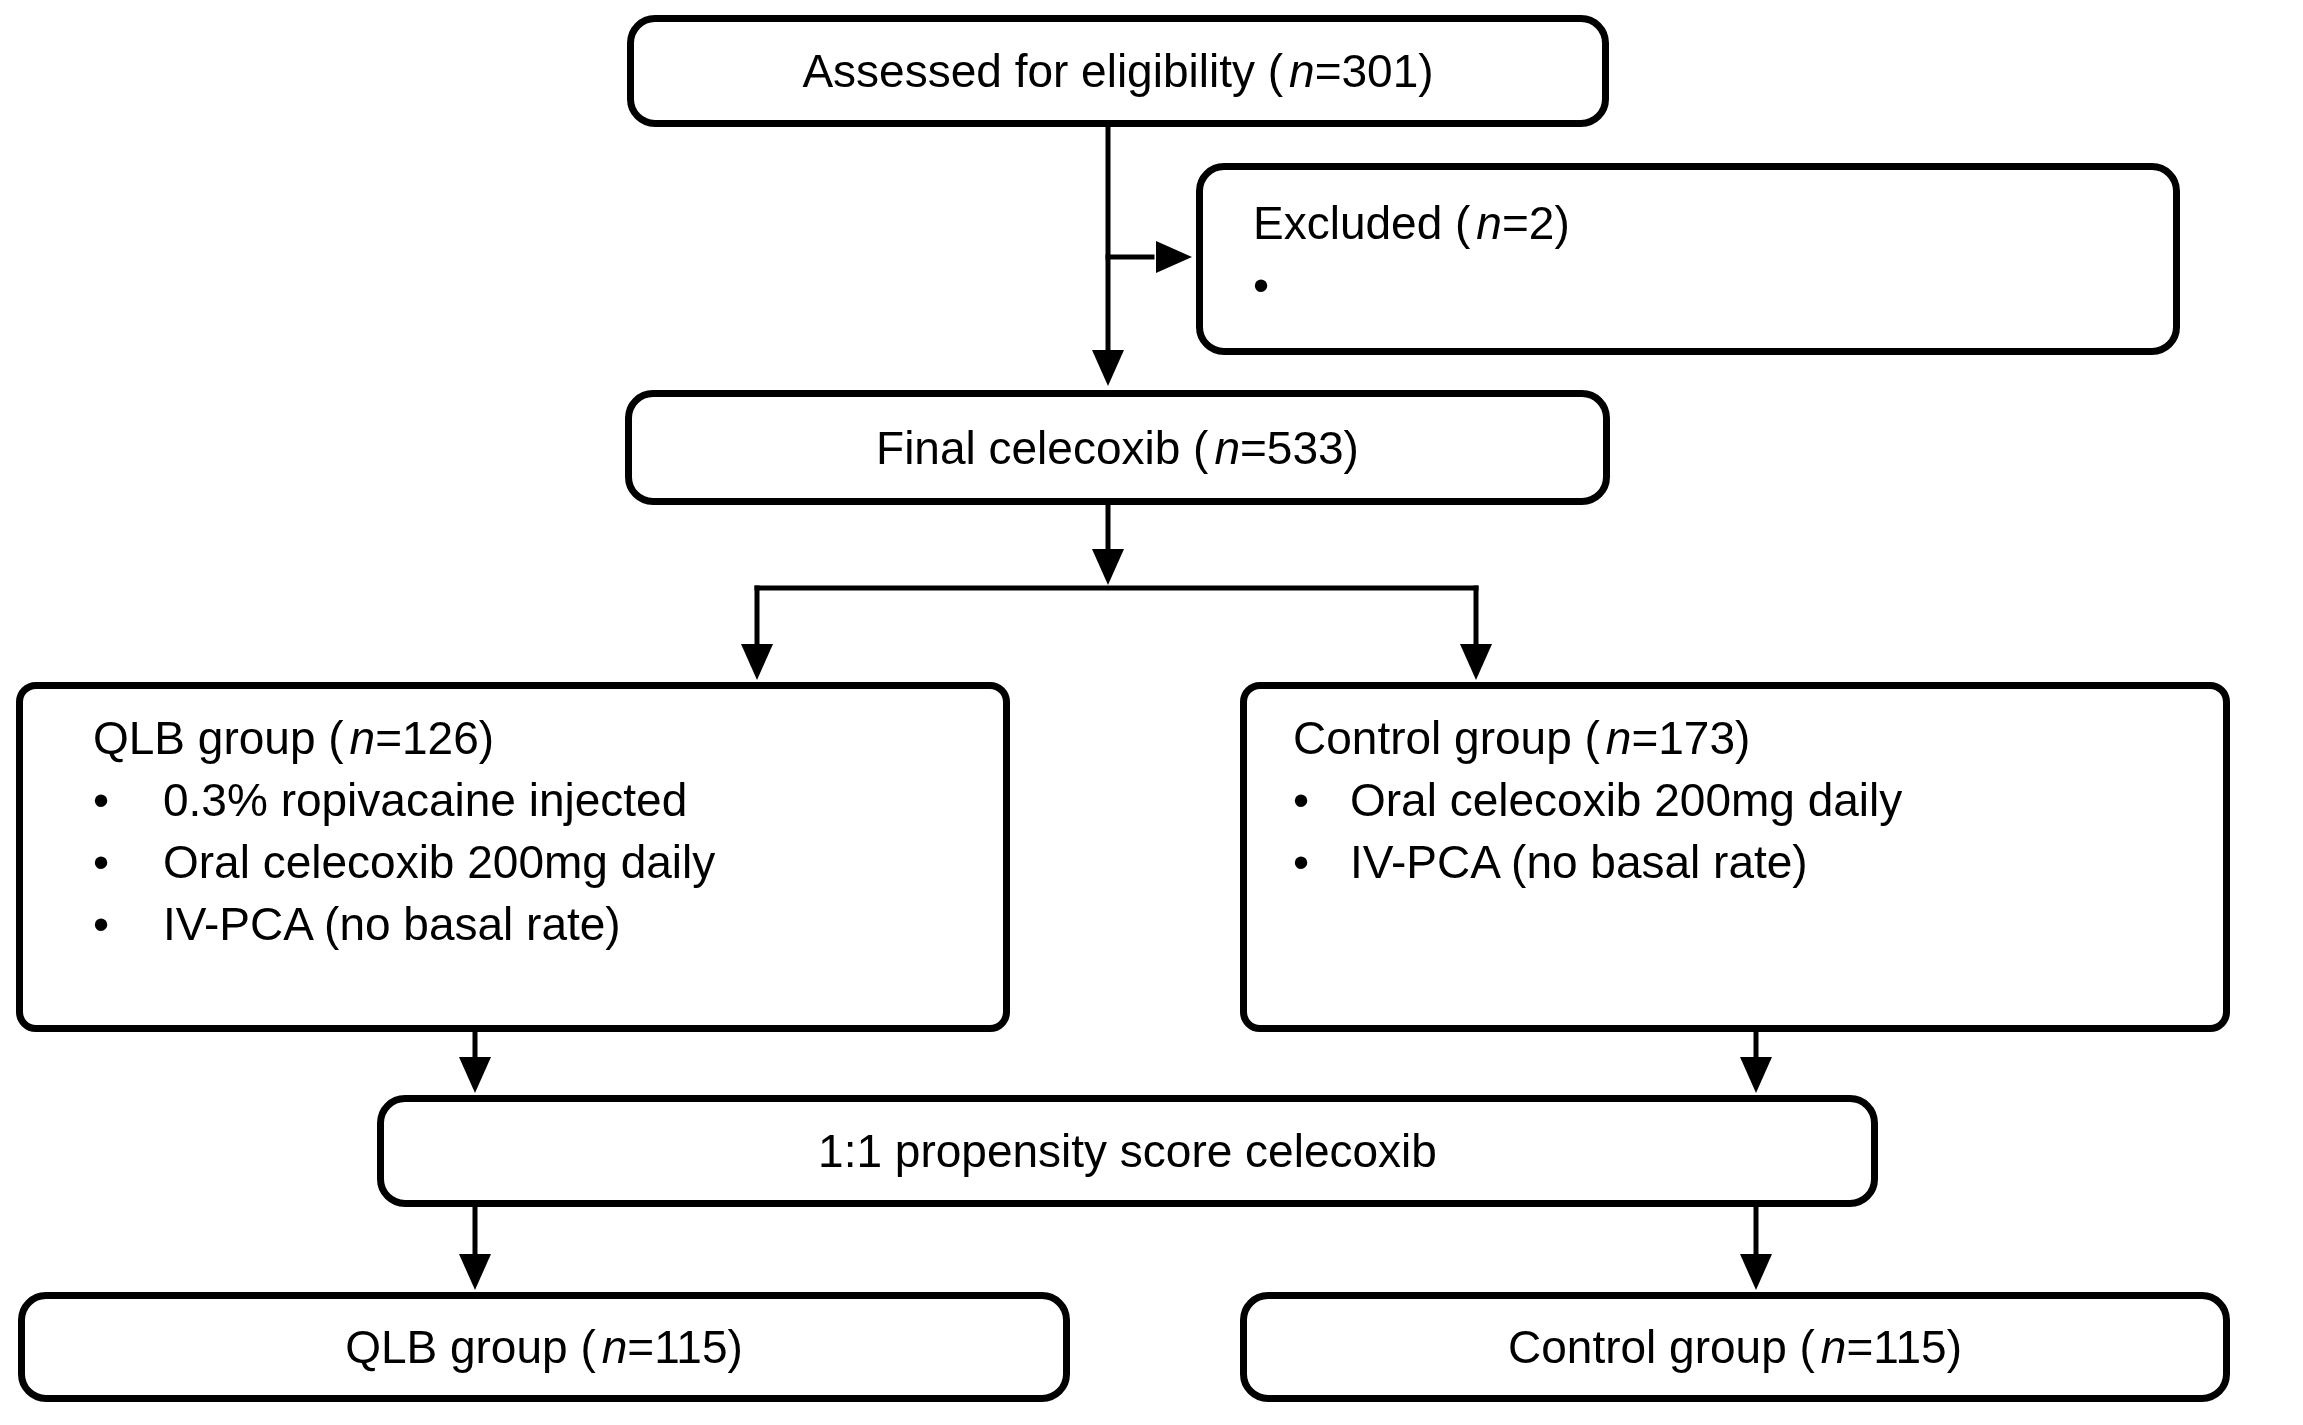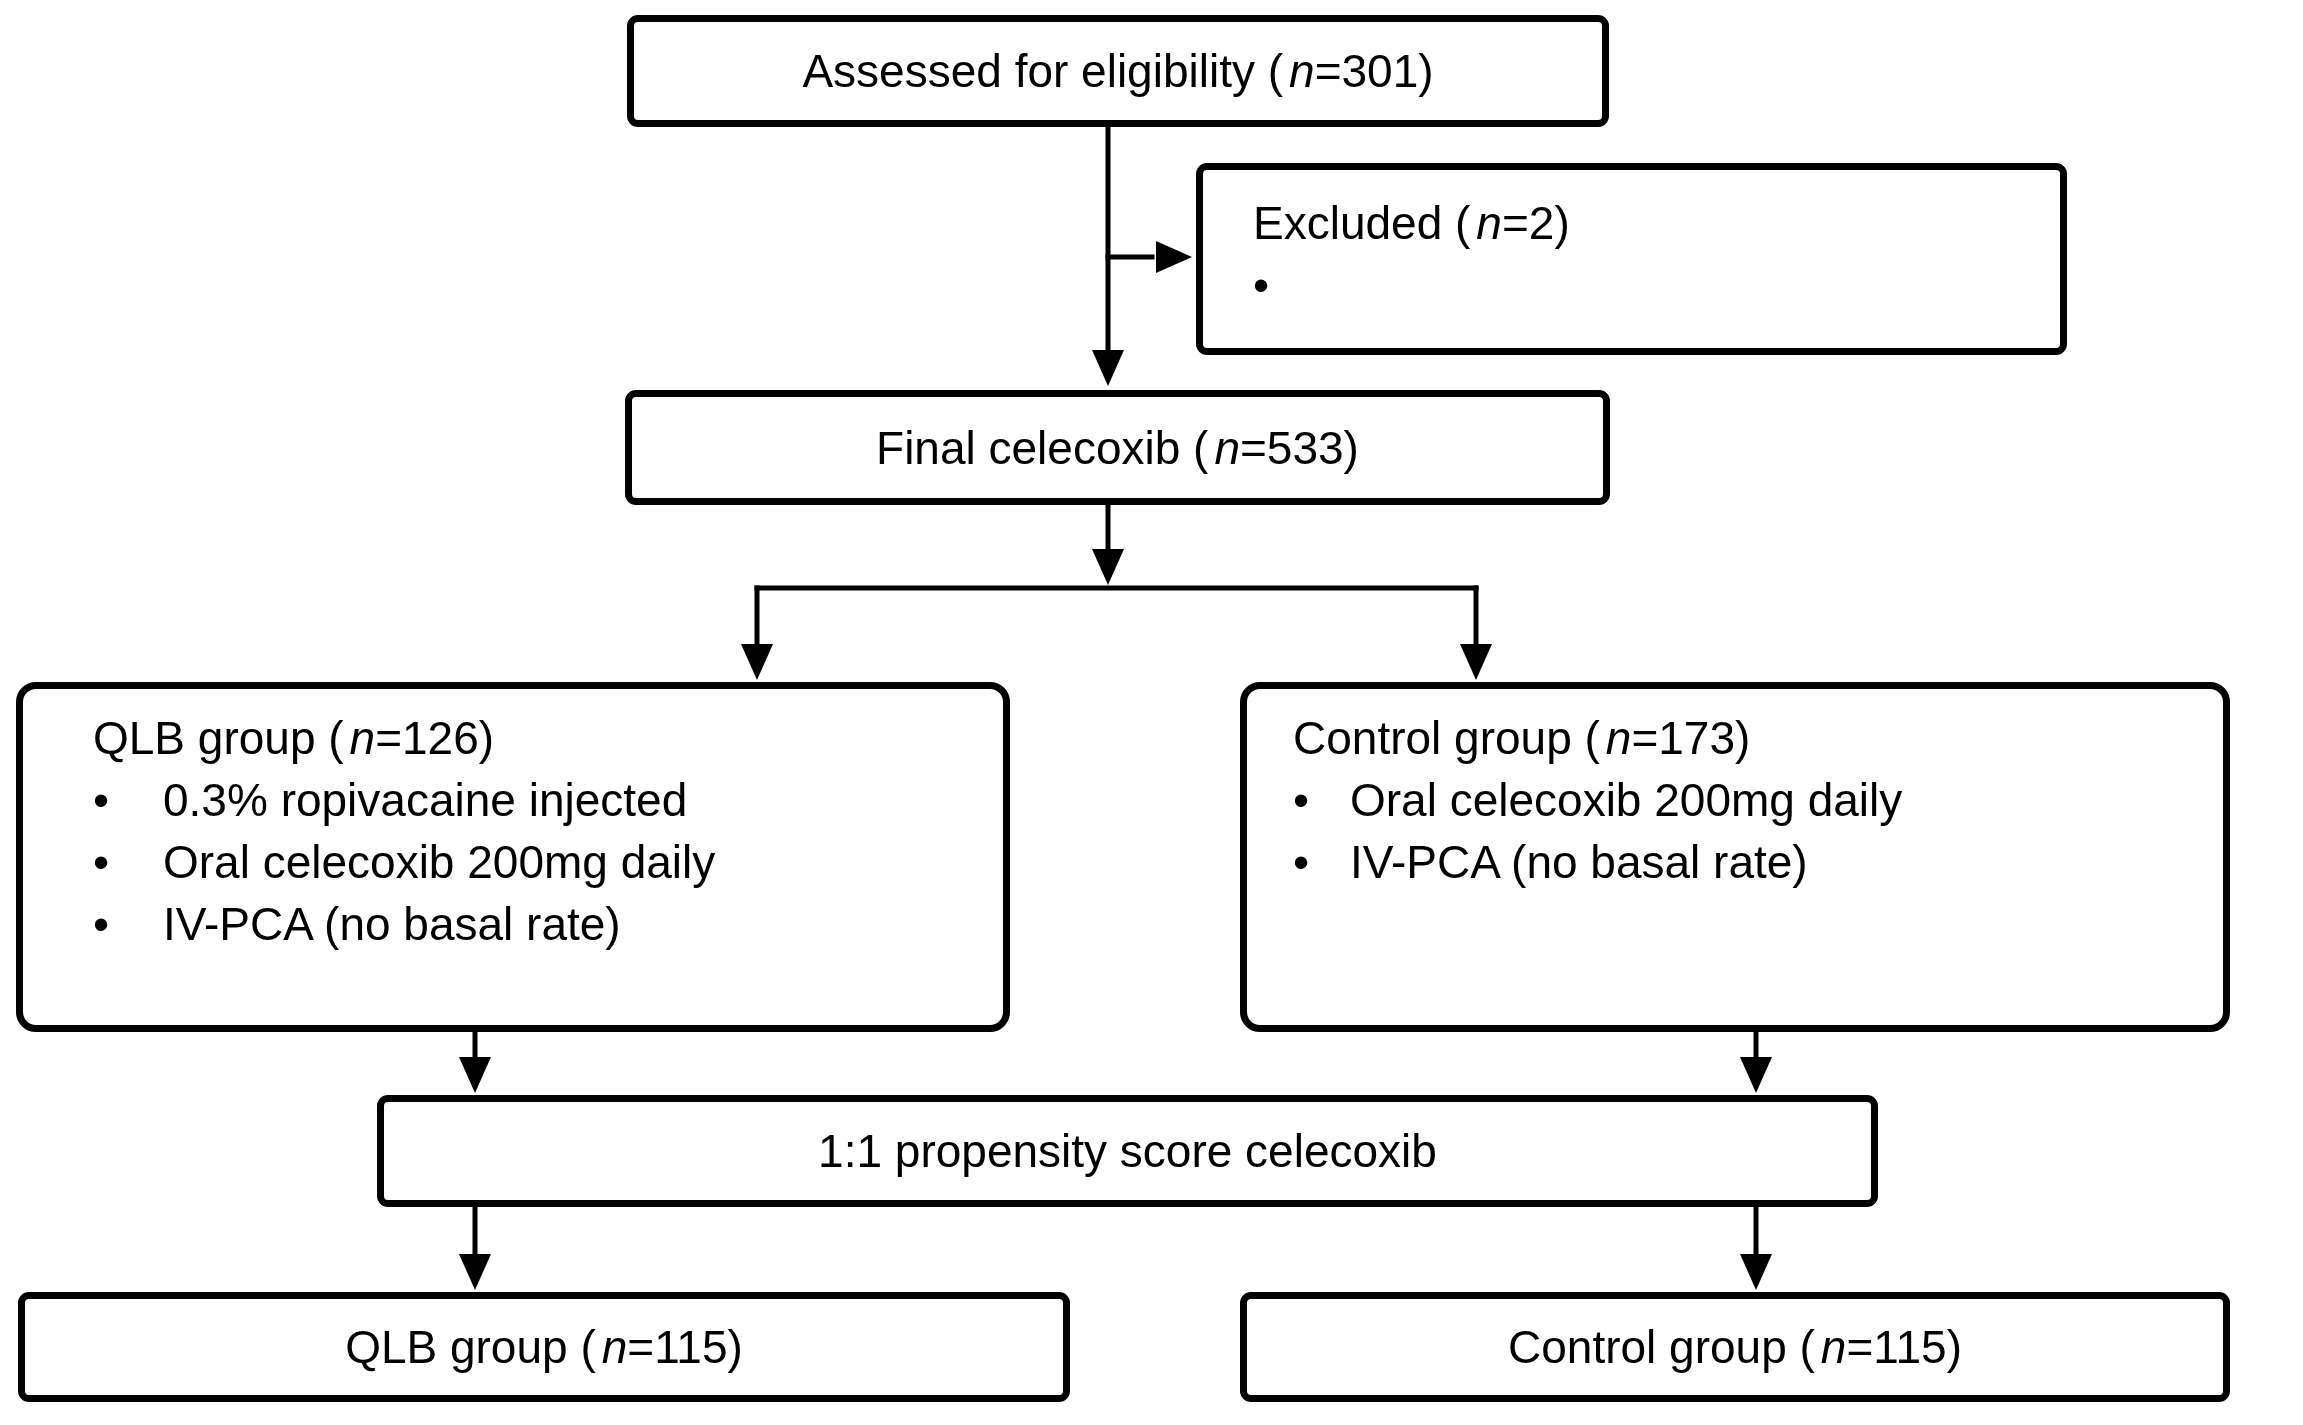--- a/index.html
+++ b/index.html
@@ -10,21 +10,21 @@
     font-family:"Liberation Sans", sans-serif;
   }
   #connectors{position:absolute;left:0;top:0;z-index:0}
   .box{
     position:absolute;z-index:1;box-sizing:border-box;
     background:var(--background,#ffffff);
     border:7px solid var(--line,#000000);
     color:var(--text,#000000);
     font-size:46px;line-height:62px;
   }
-  .r28{border-radius:11px}
+  .r28{border-radius:28px}
   .r45{border-radius:20px}
   .center{display:flex;align-items:center;justify-content:center;text-align:center;white-space:nowrap}
   .list{display:flex;flex-direction:column;justify-content:flex-start}
   .nvar{font-style:italic;padding-left:6px}
   .bullet-line{display:flex}
   .dot{flex:0 0 62px}
   .box--qlb-initial{padding:18px 20px 0 70px}
   .box--qlb-initial .dot{flex-basis:70px}
   .box--control-initial{padding:18px 20px 16px 46px}
   .box--control-initial .dot{flex-basis:57px}
@@ -66,21 +66,21 @@
   <line x1="1756" y1="1207" x2="1756" y2="1256"></line>
   <polygon points="1756,1290 1740,1254 1772,1254"></polygon>
 </svg>
 
 <div class="box r28 center" style="left:627px;top:15px;width:982px;height:112px">
   <div>
     <span>Assessed for eligibility (</span><span class="nvar">n</span><span>=301)</span>
   </div>
 </div>
 
-<div class="box r28 list box--excluded" style="left:1196px;top:163px;width:871px;height:192px">
+<div class="box r28 list box--excluded" style="left:1196px;top:163px;width:984px;height:192px">
   <div>
     <span>Excluded (</span><span class="nvar">n</span><span>=2)</span>
   </div>
   <div class="bullet-line">
     <span class="dot">•</span>
   </div>
 </div>
 
 <div class="box r28 center" style="left:625px;top:390px;width:985px;height:115px">
   <div>

